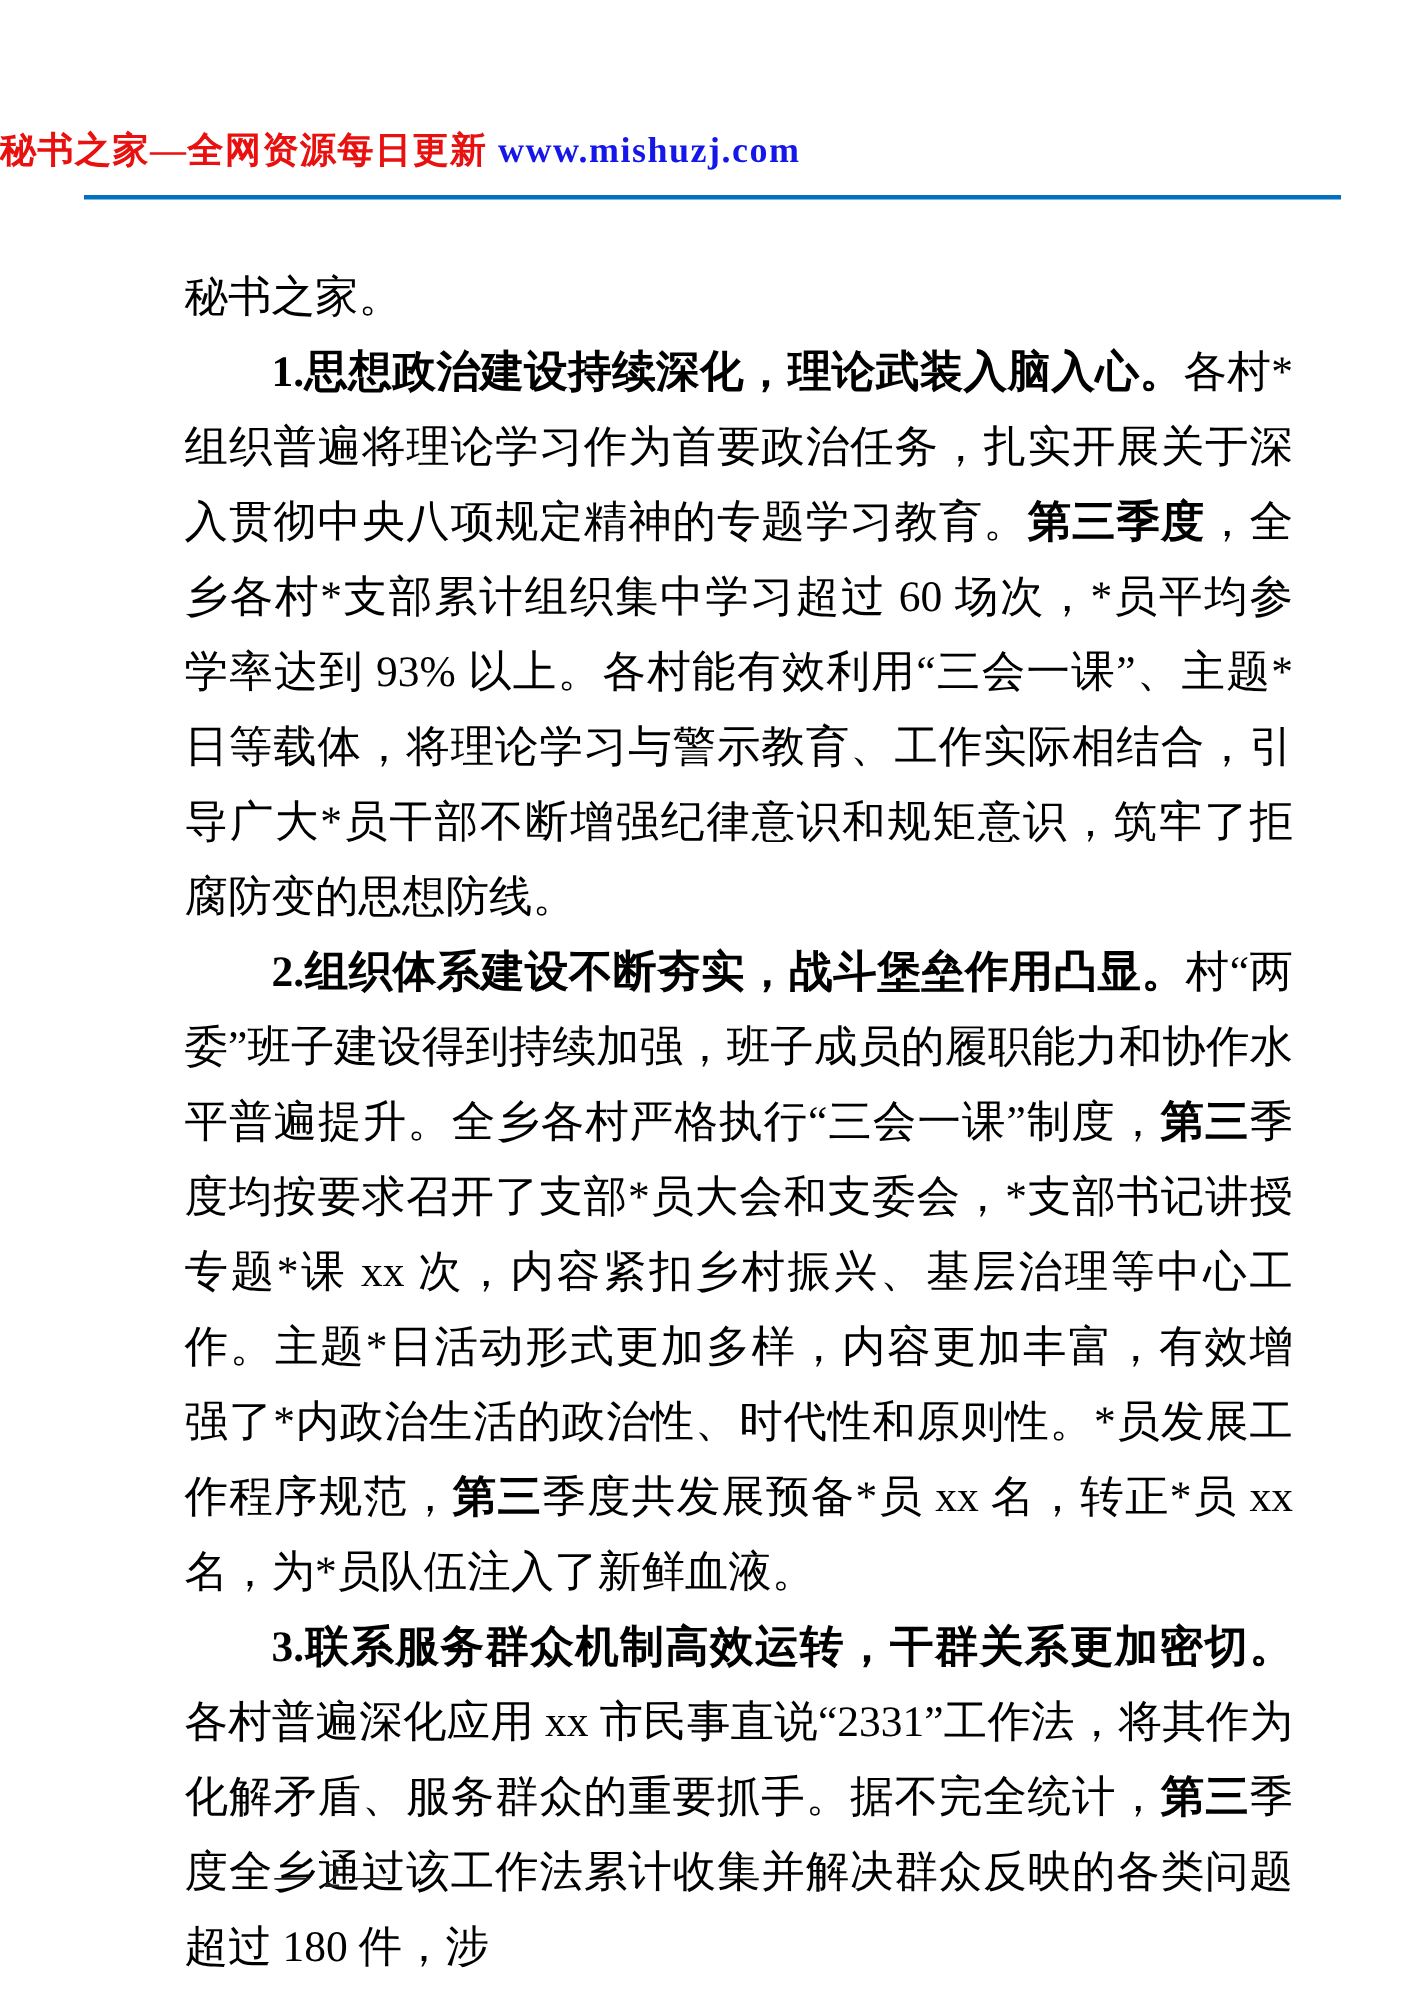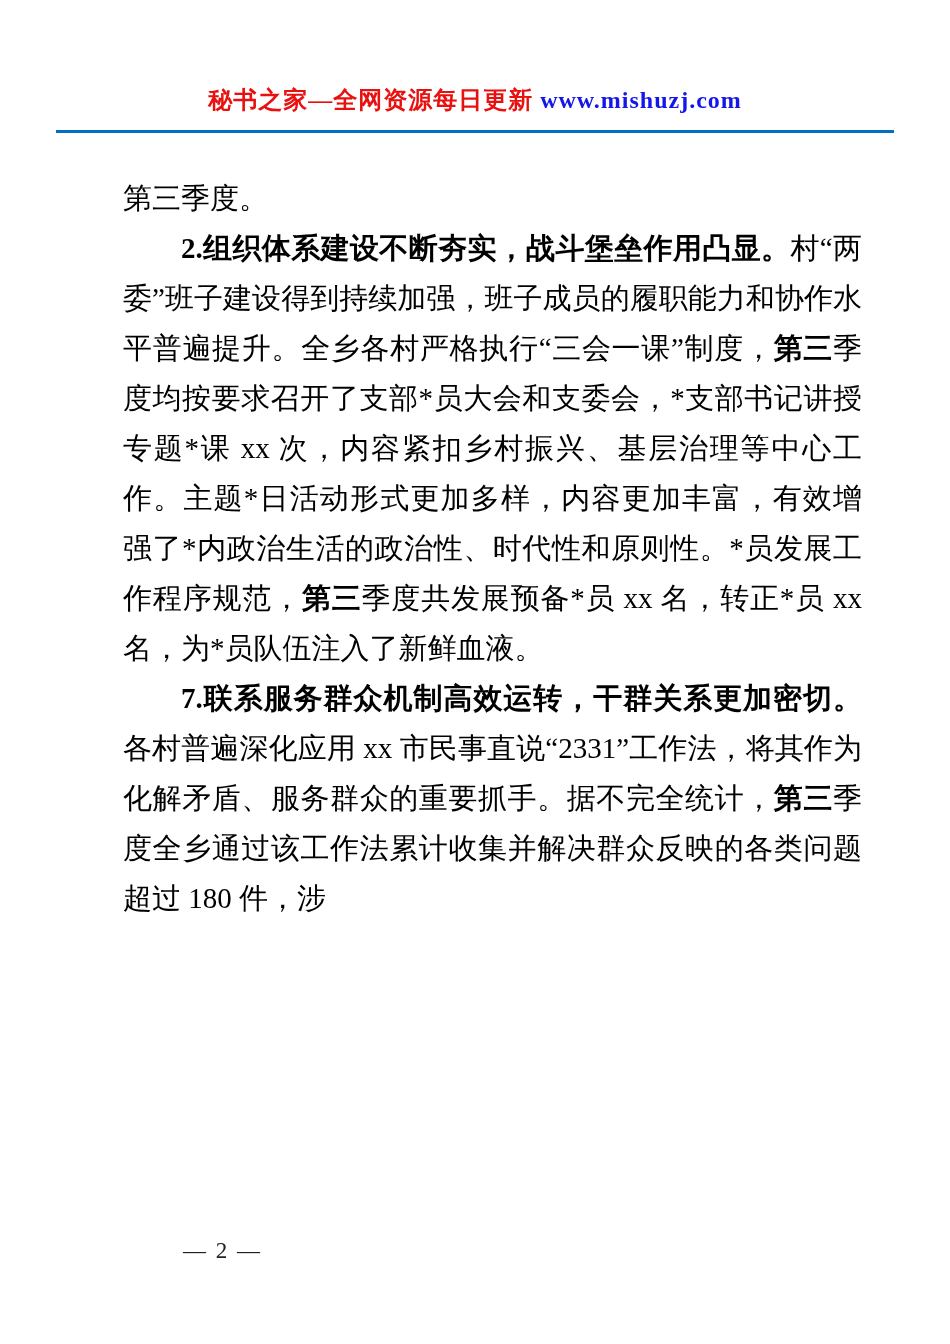--- a/index.html
+++ b/index.html
@@ -7,21 +7,21 @@
     width: 950px;
     height: 1344px;
     background: #ffffff;
     position: relative;
     overflow: hidden;
     font-family: "Liberation Serif", "DejaVu Serif", serif;
     color: #000000;
   }
   .doc-header {
     padding-top: 84px;
-    text-align: center;
+    text-align: left;
     font-size: 24px;
     letter-spacing: 1px;
     white-space: nowrap;
   }
   .brand { color: var(--brand-red, #e8110f); font-weight: 700; }
   .tagline { color: var(--brand-red, #e8110f); font-weight: 700; }
   .url { color: var(--url-blue, #1417e8); font-weight: 700; text-decoration: none; cursor: pointer; }
   .header-rule {
     height: 3px;
     background: var(--rule-blue, #0070c0);
@@ -51,22 +51,23 @@
 
 <div class="page">
 
   <header class="doc-header">
     <span class="brand">秘书之家</span><span class="tagline">—全网资源每日更新 </span><a class="url">www.mishuzj.com</a>
   </header>
 
   <div class="header-rule"></div>
 
   <main class="doc-body" id="doc-body">
-      <p class="para"><span class="run">第三季度。</span></p>
+      <p class="para"><span class="run">秘书之家。</span></p>
+      <p class="para indent"><span class="run bold">1.思想政治建设持续深化，理论武装入脑入心。</span><span class="run">各村*组织普遍将理论学习作为首要政治任务，扎实开展关于深入贯彻中央八项规定精神的专题学习教育。</span><span class="run bold">第三季度</span><span class="run">，全乡各村*支部累计组织集中学习超过 60 场次，*员平均参学率达到 93% 以上。各村能有效利用“三会一课”、主题*日等载体，将理论学习与警示教育、工作实际相结合，引导广大*员干部不断增强纪律意识和规矩意识，筑牢了拒腐防变的思想防线。</span></p>
       <p class="para indent"><span class="run bold">2.组织体系建设不断夯实，战斗堡垒作用凸显。</span><span class="run">村“两委”班子建设得到持续加强，班子成员的履职能力和协作水平普遍提升。全乡各村严格执行“三会一课”制度，</span><span class="run bold">第三</span><span class="run">季度均按要求召开了支部*员大会和支委会，*支部书记讲授专题*课 xx 次，内容紧扣乡村振兴、基层治理等中心工作。主题*日活动形式更加多样，内容更加丰富，有效增强了*内政治生活的政治性、时代性和原则性。*员发展工作程序规范，</span><span class="run bold">第三</span><span class="run">季度共发展预备*员 xx 名，转正*员 xx 名，为*员队伍注入了新鲜血液。</span></p>
-      <p class="para indent"><span class="run bold">7.联系服务群众机制高效运转，干群关系更加密切。</span><span class="run">各村普遍深化应用 xx 市民事直说“2331”工作法，将其作为化解矛盾、服务群众的重要抓手。据不完全统计，</span><span class="run bold">第三</span><span class="run">季度全乡通过该工作法累计收集并解决群众反映的各类问题超过 180 件，涉</span></p>
+      <p class="para indent"><span class="run bold">3.联系服务群众机制高效运转，干群关系更加密切。</span><span class="run">各村普遍深化应用 xx 市民事直说“2331”工作法，将其作为化解矛盾、服务群众的重要抓手。据不完全统计，</span><span class="run bold">第三</span><span class="run">季度全乡通过该工作法累计收集并解决群众反映的各类问题超过 180 件，涉</span></p>
     </main>
 
   <footer class="doc-footer">
     <span>— 2 —</span>
   </footer>
 
 </div>
 
 </body></html>

